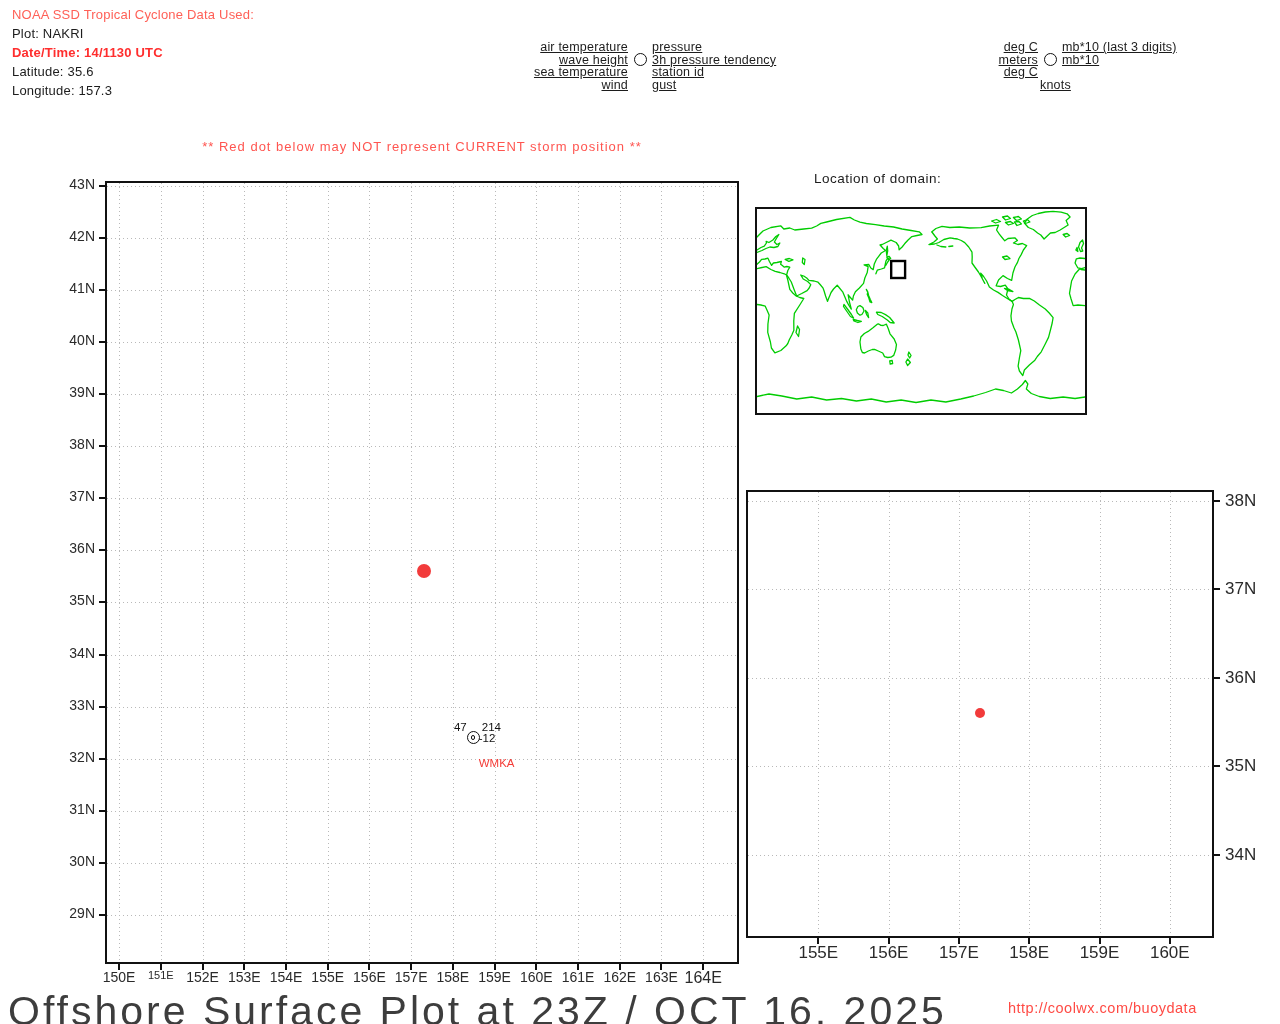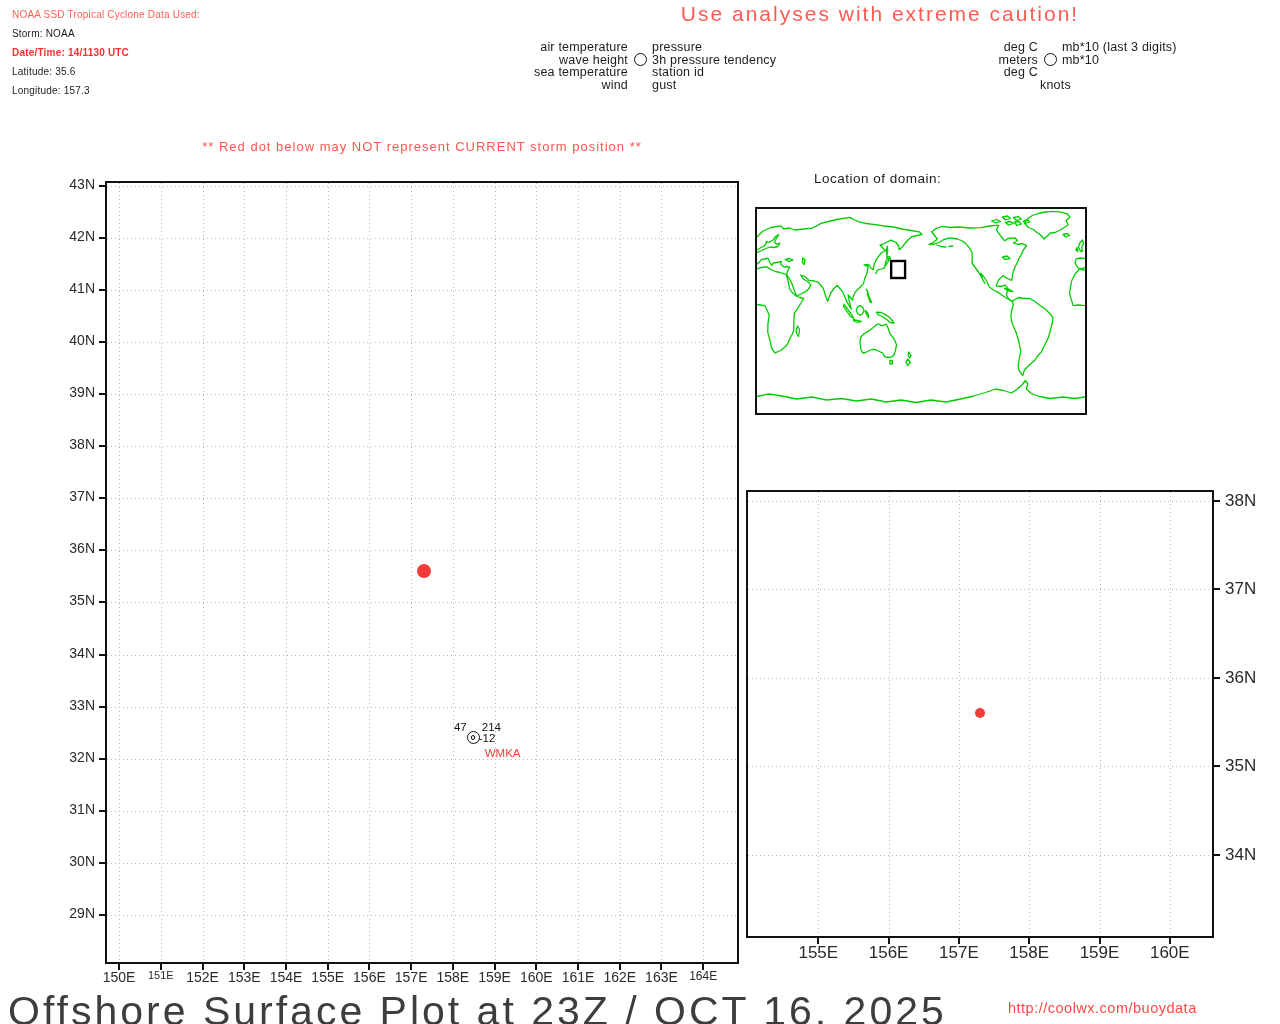--- a/index.html
+++ b/index.html
@@ -1,25 +1,25 @@
 <!DOCTYPE html>
 <html><head>
 <meta charset="utf-8">
 <style>
   html,body{margin:0;padding:0;background:#ffffff;}
   #screen{position:relative;width:1280px;height:1024px;background:#fff;overflow:hidden;
           font-family:"Liberation Sans","DejaVu Sans",sans-serif;color:#1c1c1c;}
   
-  .hdr{position:absolute;left:12px;top:5px;font-size:10px;line-height:19px;letter-spacing:.2px;}
+  .hdr{position:absolute;left:12px;top:5px;font-size:13px;line-height:19px;letter-spacing:.2px;}
   .red-light{color:#ff6057;}
   .red-bold{color:#ff2e2e;font-weight:bold;}
   .caution{position:absolute;left:622px;top:2px;width:516px;text-align:center;
            font-size:21px;letter-spacing:2px;color:#ff5a52;white-space:nowrap;}
   
-  .legend{position:absolute;font-size:12.5px;line-height:12.5px;color:#1c1c1c;letter-spacing:.2px;}
+  .legend{position:absolute;font-size:12.5px;line-height:12.5px;color:#1c1c1c;letter-spacing:.2px;text-decoration:underline;}
   .lg-row{display:flex;align-items:center;height:12.5px;white-space:nowrap;}
   .lg-left{text-align:right;}
   #legend-station .lg-left{width:112px;}
   #legend-units  .lg-left{width:50px;}
   .lg-mid{width:24px;display:flex;justify-content:center;}
   .lg-circle{width:11px;height:11px;border:1.5px solid #111;border-radius:50%;}
   .lg-right{text-align:left;}
   #legend-units .lg-row:last-child .lg-right{margin-left:-22px;}
   .warning{position:absolute;left:108px;top:139px;width:628px;text-align:center;
            font-size:13px;letter-spacing:1px;color:#ff5550;white-space:nowrap;}
@@ -32,44 +32,43 @@
   .xtick{position:absolute;width:2px;height:8px;background:#111;}
   .ytick{position:absolute;height:2px;width:8px;background:#111;}
   .xlabel,.ylabel{position:absolute;color:#2a2a2a;white-space:nowrap;}
   .dot{position:absolute;border-radius:50%;background:#f23b3b;}
   .station{position:absolute;font-size:11.5px;line-height:1;color:#111;}
   .st-outer{position:absolute;left:-6.5px;top:-6.5px;width:13px;height:13px;border:1.4px solid #111;border-radius:50%;box-sizing:border-box;}
   .st-inner{position:absolute;left:2.6px;top:2.6px;width:4.6px;height:4.6px;border:1.2px solid #111;border-radius:50%;box-sizing:border-box;}
   .st-temp{position:absolute;left:-46px;top:-16px;width:39px;text-align:right;}
   .st-pres{position:absolute;left:8px;top:-16px;}
   .st-tend{position:absolute;left:5px;top:-5px;}
-  .st-id{position:absolute;left:5px;top:10px;color:#f43b36;margin-left:6px;}
+  .st-id{position:absolute;left:5px;top:20px;color:#f43b36;}
   
   .domain-label{position:absolute;left:814px;top:171px;font-size:13.5px;letter-spacing:.5px;}
   .map-frame{position:absolute;left:755px;top:207px;width:328px;height:204px;border:2px solid #111;}
   .map-frame svg{display:block;width:328px;height:204px;}
   
   .footer-title{position:absolute;left:8px;top:988px;font-size:41px;letter-spacing:3px;
                 color:#3d3d3d;white-space:nowrap;font-weight:normal;}
   .footer-url{position:absolute;left:1008px;top:1000px;font-size:14.5px;letter-spacing:.5px;color:#ff4a44;white-space:nowrap;}
 </style>
 </head>
 <body>
 
 <div id="screen">
 
   <div class="hdr">
     <div class="red-light">NOAA SSD Tropical Cyclone Data Used:</div>
-    <div>Storm: NOAA</div>
+    <div>Plot: NAKRI</div>
     <div class="red-bold">Date/Time: 14/1130 UTC</div>
     <div>Latitude: 35.6</div>
     <div>Longitude: 157.3</div>
   </div>
 
-  <div class="caution">Use analyses with extreme caution!</div>
 
   <div id="legend-station" class="legend" style="left:516px;top:41px;">
       <div class="lg-row">
         <div class="lg-left">air temperature</div>
         <div class="lg-mid"></div>
         <div class="lg-right">pressure</div>
       </div>
       <div class="lg-row">
         <div class="lg-left">wave height</div>
         <div class="lg-mid">
@@ -154,21 +153,21 @@
       <div class="xtick" style="left: 470.04px; top: 779px;"></div>
       <div class="xlabel" style="left: 441.04px; top: 786px; width: 60px; text-align: center; font-size: 14px;">161E</div>
       <div class="vgrid" style="left: 512.762px; height: 779px;"></div>
       <div class="xtick" style="left: 511.762px; top: 779px;"></div>
       <div class="xlabel" style="left: 482.762px; top: 786px; width: 60px; text-align: center; font-size: 14px;">162E</div>
       <div class="vgrid" style="left: 554.483px; height: 779px;"></div>
       <div class="xtick" style="left: 553.483px; top: 779px;"></div>
       <div class="xlabel" style="left: 524.483px; top: 786px; width: 60px; text-align: center; font-size: 14px;">163E</div>
       <div class="vgrid" style="left: 596.205px; height: 779px;"></div>
       <div class="xtick" style="left: 595.205px; top: 779px;"></div>
-      <div class="xlabel" style="left: 566.205px; top: 786px; width: 60px; text-align: center; font-size: 12px;">164E</div>
+      <div class="xlabel" style="left: 566.205px; top: 786px; width: 60px; text-align: center; font-size: 16px;">164E</div>
       <div class="hgrid" style="top: 2.60535px; width: 630px;"></div>
       <div class="ytick" style="top: 1.60535px; left: -8px;"></div>
       <div class="ylabel" style="top: -7.39465px; width: 44px; font-size: 14px; left: -56px; text-align: right;">43N</div>
       <div class="hgrid" style="top: 54.7124px; width: 630px;"></div>
       <div class="ytick" style="top: 53.7124px; left: -8px;"></div>
       <div class="ylabel" style="top: 44.7124px; width: 44px; font-size: 14px; left: -56px; text-align: right;">42N</div>
       <div class="hgrid" style="top: 106.819px; width: 630px;"></div>
       <div class="ytick" style="top: 105.819px; left: -8px;"></div>
       <div class="ylabel" style="top: 96.8194px; width: 44px; font-size: 14px; left: -56px; text-align: right;">41N</div>
       <div class="hgrid" style="top: 158.926px; width: 630px;"></div>

